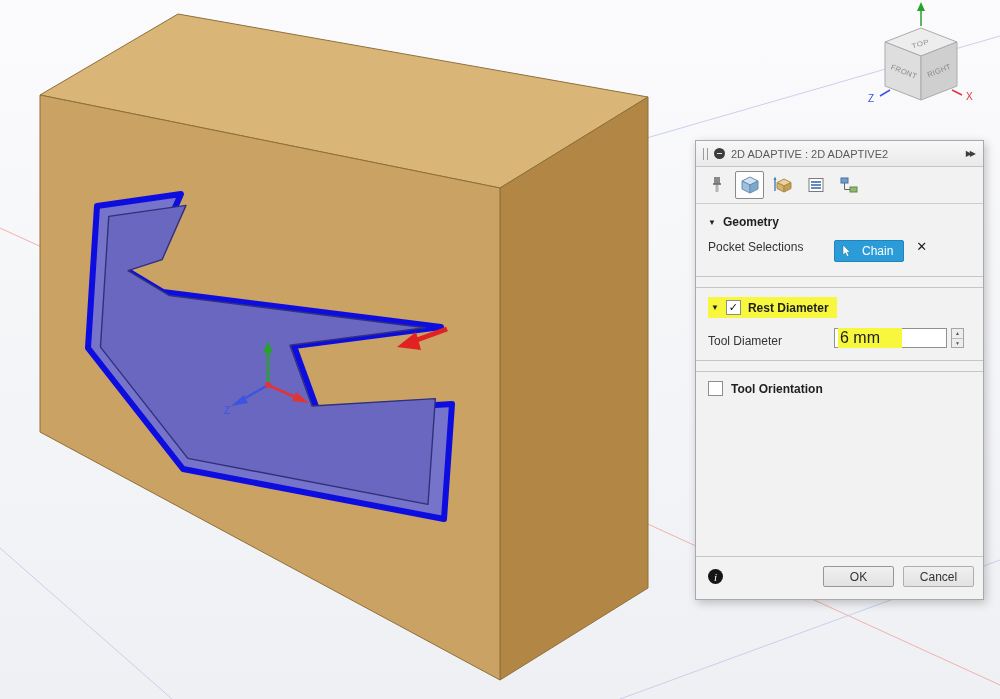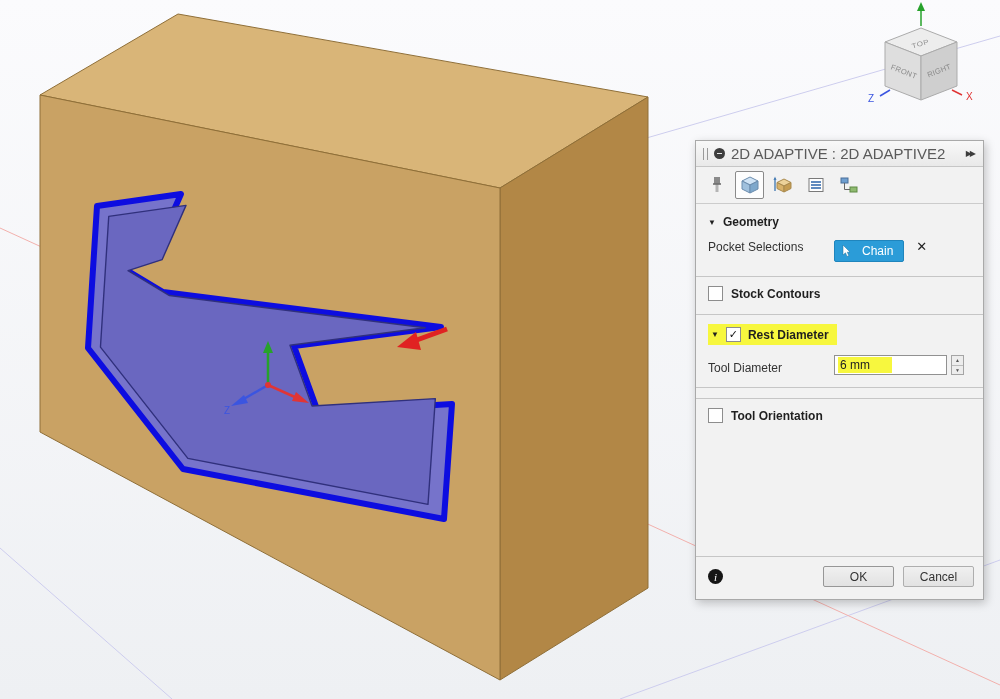--- a/index.html
+++ b/index.html
@@ -14,21 +14,21 @@
           background:#f2f2f2;border:1px solid #a9a9a9;
           box-shadow:2px 3px 9px rgba(0,0,0,.22);
           font-size:12px;color:#333;display:flex;flex-direction:column;box-sizing:border-box;}
   .dlg-header{display:flex;align-items:center;height:25px;flex:0 0 25px;
               background:linear-gradient(#f8f8f8,#e9e9e9);
               border-bottom:1px solid #c6c6c6;padding:0 7px;gap:6px;}
   .drag-handle{width:3px;height:12px;border-left:1px solid #9a9a9a;border-right:1px solid #9a9a9a;}
   .op-icon{width:11px;height:11px;border-radius:50%;background:#3d3d3d;flex:0 0 11px;
            display:flex;align-items:center;justify-content:center;}
   .op-icon i{display:block;width:5px;height:1.5px;background:#e8e8e8;}
-  .dlg-title{flex:1;color:#5a5a5a;font-size:15px;white-space:nowrap;overflow:hidden;}
+  .dlg-title{flex:1;color:#5a5a5a;font-size:11px;white-space:nowrap;overflow:hidden;}
   .collapse{color:#3c3c3c;font-size:8px;letter-spacing:-2px;padding-right:2px;}
 
   .tabs{display:flex;gap:4px;padding:4px 6px;border-bottom:1px solid #cccccc;}
   .tab{width:27px;height:26px;display:flex;align-items:center;justify-content:center;
        border:1px solid transparent;border-radius:2px;}
   .tab.selected{background:#fdfdfd;border-color:#8a8a8a;}
 
   .sec-header{display:flex;align-items:center;gap:7px;font-weight:bold;color:#1f1f1f;
               padding:11px 12px 3px;}
   .tri{font-size:8px;color:#1f1f1f;}
@@ -41,21 +41,21 @@
   .divider{height:1px;background:#c6c6c6;margin-top:10px;flex:0 0 1px;}
   .check-row{display:flex;align-items:center;padding:9px 12px 3px;}
   .checkbox{width:13px;height:13px;background:#fff;border:1px solid #8d8d8d;margin-right:8px;
             display:flex;align-items:center;justify-content:center;font-size:11px;color:#111;
             box-sizing:content-box;line-height:1;}
   .bold-label{font-weight:bold;color:#1f1f1f;}
   .hl{background:#f7f73e;display:flex;align-items:center;gap:7px;padding:3px 8px 3px 3px;}
   .param-row{display:flex;align-items:flex-end;padding:7px 12px 2px;}
   .field{width:113px;height:20px;background:#fff;border:1px solid #919191;display:flex;
          align-items:center;padding:0 0 0 3px;box-sizing:border-box;}
-  .val{font-size:12px;color:#222;padding:1px 2px;}
+  .val{font-size:16px;color:#222;padding:1px 2px;}
   .val.hl-text{background:#f7f73e;padding:1px 22px 1px 2px;}
   .spinner{width:13px;height:20px;border:1px solid #a5a5a5;margin-left:4px;display:flex;
            flex-direction:column;background:#ededed;box-sizing:border-box;}
   .spin-btn{flex:1;display:flex;align-items:center;justify-content:center;font-size:5px;color:#555;}
   .spin-btn + .spin-btn{border-top:1px solid #bcbcbc;}
   .flex-spacer{flex:1;}
   .footer{display:flex;align-items:center;padding:9px 9px 12px 12px;gap:9px;flex:0 0 auto;}
   .info{width:15px;height:15px;border-radius:50%;background:#161616;color:#fff;font-size:11px;
         font-style:italic;display:flex;align-items:center;justify-content:center;
         font-family:"Liberation Serif", serif;}
@@ -184,24 +184,20 @@
           <path d="M1,0 L1,10 L3.5,7.8 L5,11.5 L6.8,10.7 L5.3,7.2 L8,7 Z" fill="#ffffff" stroke="#1f6e99" stroke-width="0.5"></path>
         </svg>
         <span>Chain</span>
       </span>
       <span class="spacer"></span>
       <span class="x-btn">✕</span>
     </div>
 
     <div class="divider"></div>
 
-    <div class="check-row">
-      <span class="checkbox"></span>
-      <span class="bold-label">Stock Contours</span>
-    </div>
 
     <div class="divider"></div>
 
     <div class="check-row">
       <span class="hl">
         <span class="tri">▼</span>
         <span class="checkbox" style="margin-right:0;">✓</span>
         <span class="bold-label">Rest Diameter</span>
       </span>
     </div>

